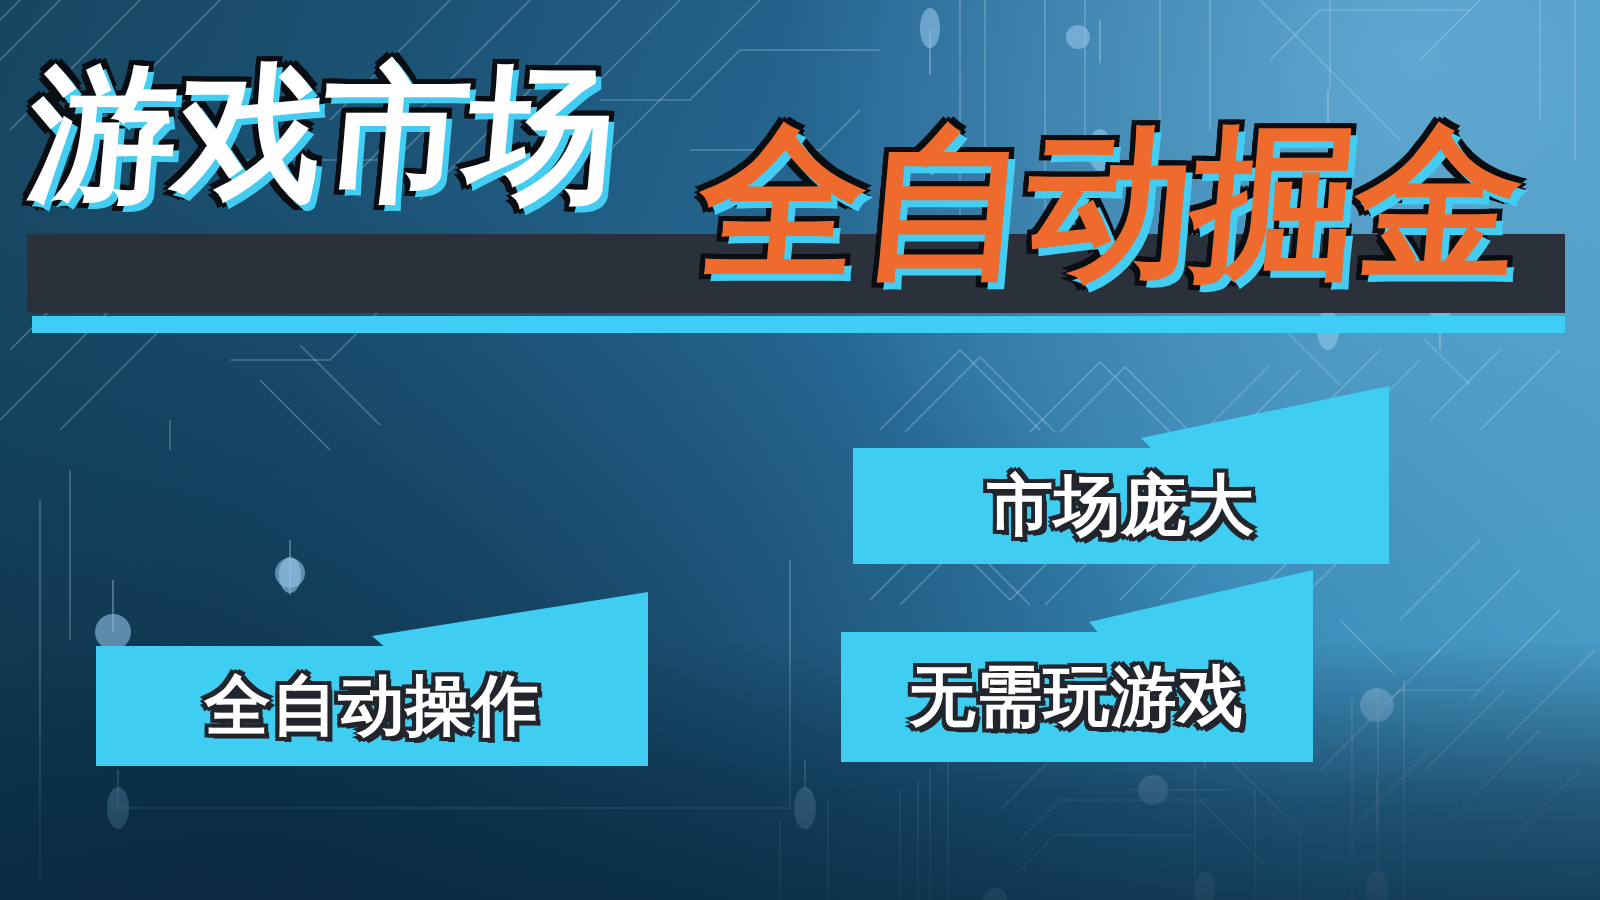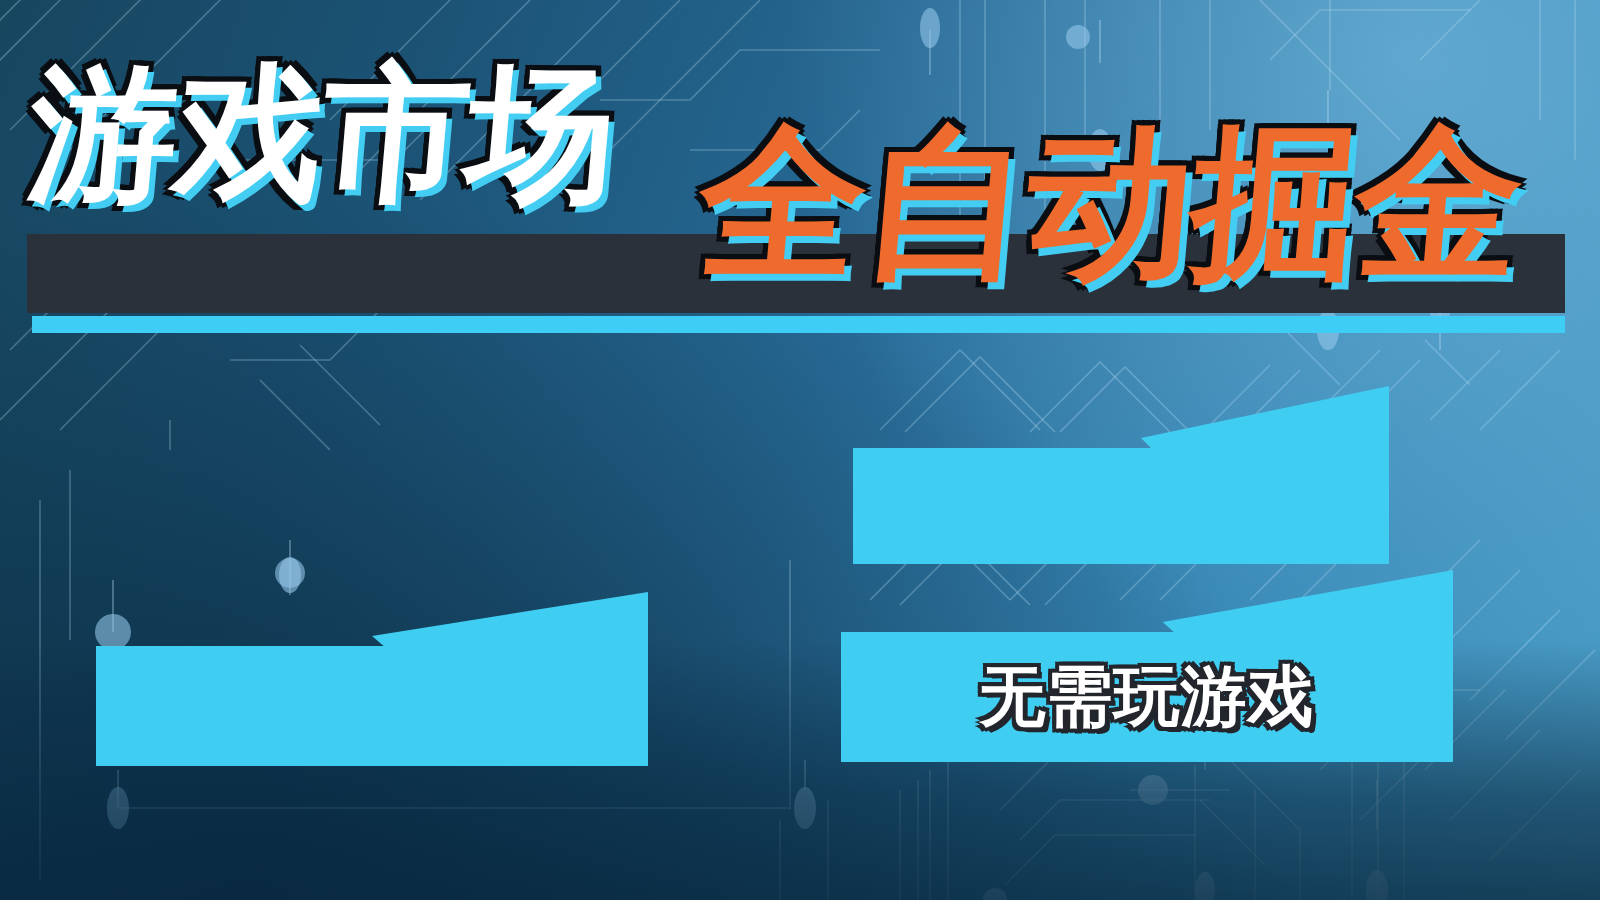--- a/index.html
+++ b/index.html
@@ -92,21 +92,21 @@
     color:#ffffff;
     white-space:nowrap;
     text-shadow:
       -4px -4px 0 #22262c, 4px -4px 0 #22262c, -4px 4px 0 #22262c, 4px 4px 0 #22262c,
       0 -4px 0 #22262c, 0 4px 0 #22262c, -4px 0 0 #22262c, 4px 0 0 #22262c,
       5px 5px 0 #22262c;
   }
   #f0 { left:103px;  top:448px; width:560px; height:116px; }
   #f1 { left:853px;  top:448px; width:536px; height:116px; }
   #f2 { left:96px;   top:646px; width:552px; height:120px; }
-  #f3 { left:841px;  top:632px; width:612px; height:130px;justify-content:center; }
+  #f3 { left:841px;  top:632px; width:472px; height:130px;justify-content:center; }
 </style>
 </head>
 <body>
 
 <div id="poster">
 
   <div class="bg-base"></div>
 
   <svg class="bg-svg" viewBox="0 0 1600 900" preserveAspectRatio="none">
     <g stroke="rgba(190,225,245,0.30)" stroke-width="1.6" fill="none">
@@ -245,28 +245,30 @@
     <div class="title title-accent">全自动掘金</div>
   </div>
 
 
   <div class="feature" id="f1">
     <div class="plate"></div>
     <svg class="swoosh" viewBox="0 0 536 64" preserveAspectRatio="none">
       <polygon points="536,0 536,64 300,64 288,52" fill="#40cdf2"></polygon>
       <polygon points="536,2 300,58 420,34" fill="#40cdf2"></polygon>
     </svg>
+    <span class="label">市场庞大</span>
   </div>
 
   <div class="feature" id="f2">
     <div class="plate"></div>
     <svg class="swoosh" viewBox="0 0 552 64" preserveAspectRatio="none">
       <polygon points="552,8 552,64 290,64 276,52" fill="#40cdf2"></polygon>
       <polygon points="552,10 290,58 415,35" fill="#40cdf2"></polygon>
     </svg>
+    <span class="label">全自动操作</span>
   </div>
 
   <div class="feature" id="f3">
     <div class="plate"></div>
     <svg class="swoosh" viewBox="0 0 548 64" preserveAspectRatio="none">
       <polygon points="548,0 548,64 300,64 288,52" fill="#40cdf2"></polygon>
       <polygon points="548,2 300,58 420,32" fill="#40cdf2"></polygon>
     </svg>
     <span class="label">无需玩游戏</span>
   </div>

